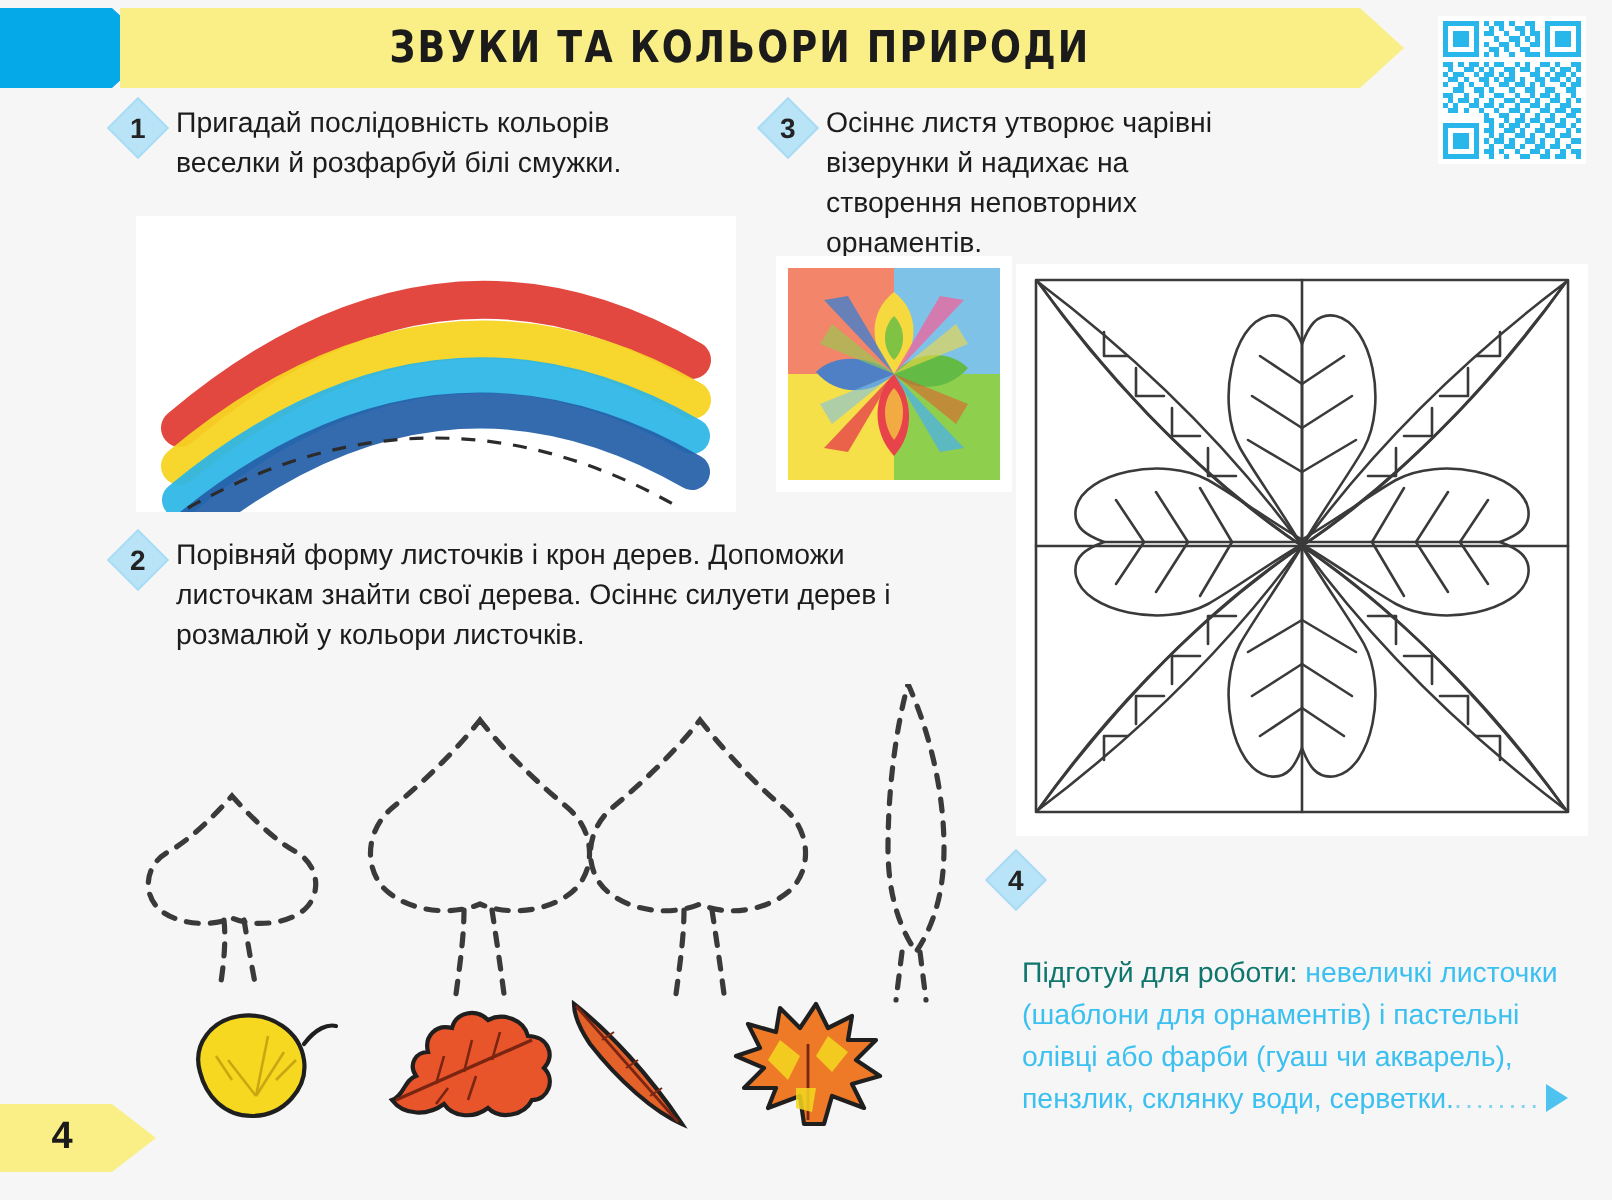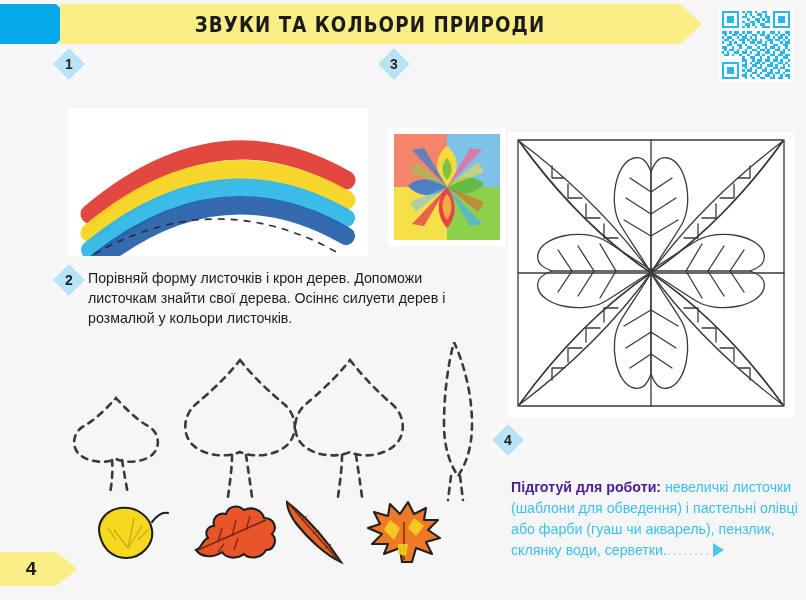--- a/index.html
+++ b/index.html
@@ -55,21 +55,21 @@
   #task2{left:58px;top:268px;width:400px;}
   #task3{left:383px;top:52px;width:250px;}
   #task4{left:497px;top:428px;width:300px;}
 
   
   .prep{
     position:absolute;left:511px;top:477px;width:290px;
     font-size:14.2px;line-height:1.48;color:#3cc0f0;
     font-family:"Liberation Sans",sans-serif;
   }
-  .prep b{color:#4c1d95;font-weight:bold;}
+  .prep b{color:#0f766e;font-weight:normal;}
   .dots{letter-spacing:1.5px;color:#7fd3f3;}
   .arrow-tri{
     display:inline-block;width:0;height:0;vertical-align:-2px;
     border-top:7px solid transparent;border-bottom:7px solid transparent;
     border-left:11px solid #4fc3f0;margin-left:2px;
   }
 
   
   .pagetab{
     position:absolute;left:0;bottom:14px;width:78px;height:34px;
@@ -298,43 +298,45 @@
           <rect x="23" y="27" width="2" height="1"></rect>
           <rect x="27" y="27" width="1" height="1"></rect>
       </g>
     </svg>
   </div>
 
   <div class="task" id="task1">
     <div class="num">
         <span>1</span>
       </div>
+    <div class="ttext">Пригадай послідовність кольорів веселки й розфарбуй білі смужки.</div>
   </div>
 
   <div class="task" id="task2">
     <div class="num">
         <span>2</span>
       </div>
     <div class="ttext">Порівняй форму листочків і крон дерев. Допоможи листочкам знайти свої дерева. Осіннє силуети дерев і розмалюй у кольори листочків.</div>
   </div>
 
   <div class="task" id="task3">
     <div class="num">
         <span>3</span>
       </div>
+    <div class="ttext">Осіннє листя утворює чарівні візерунки й надихає на створення неповторних орнаментів.</div>
   </div>
 
   <div class="task" id="task4">
     <div class="num">
         <span>4</span>
       </div>
   </div>
 
   <div class="prep">
-    <b>Підготуй для роботи:</b><span> невеличкі листочки (шаблони для обведення) і пастельні олівці або фарби (гуаш чи акварель), пензлик, склянку води, серветки.</span><span class="dots">........</span><span class="arrow-tri"></span>
+    <b>Підготуй для роботи:</b><span> невеличкі листочки (шаблони для орнаментів) і пастельні олівці або фарби (гуаш чи акварель), пензлик, склянку води, серветки.</span><span class="dots">........</span><span class="arrow-tri"></span>
   </div>
 
   <div class="fig" id="fig-rainbow">
     <svg viewBox="0 0 300 148" preserveAspectRatio="none">
       <rect width="300" height="148" fill="#ffffff"></rect>
       <path d="M22,106 Q150,-2 278,72" stroke="#e03a32" stroke-width="19" fill="none" stroke-linecap="round" opacity="0.93"></path>
       <path d="M22,125 Q150,18 278,92" stroke="#f7d423" stroke-width="19" fill="none" stroke-linecap="round" opacity="0.95"></path>
       <path d="M22,142 Q150,36 278,110" stroke="#2cb6e6" stroke-width="18" fill="none" stroke-linecap="round" opacity="0.93"></path>
       <path d="M24,158 Q150,54 278,128" stroke="#2360a8" stroke-width="18" fill="none" stroke-linecap="round" opacity="0.93"></path>
       <path d="M26,146 Q150,76 272,146" stroke="#2b2b2b" stroke-width="1.6" fill="none" stroke-dasharray="7 6"></path>

